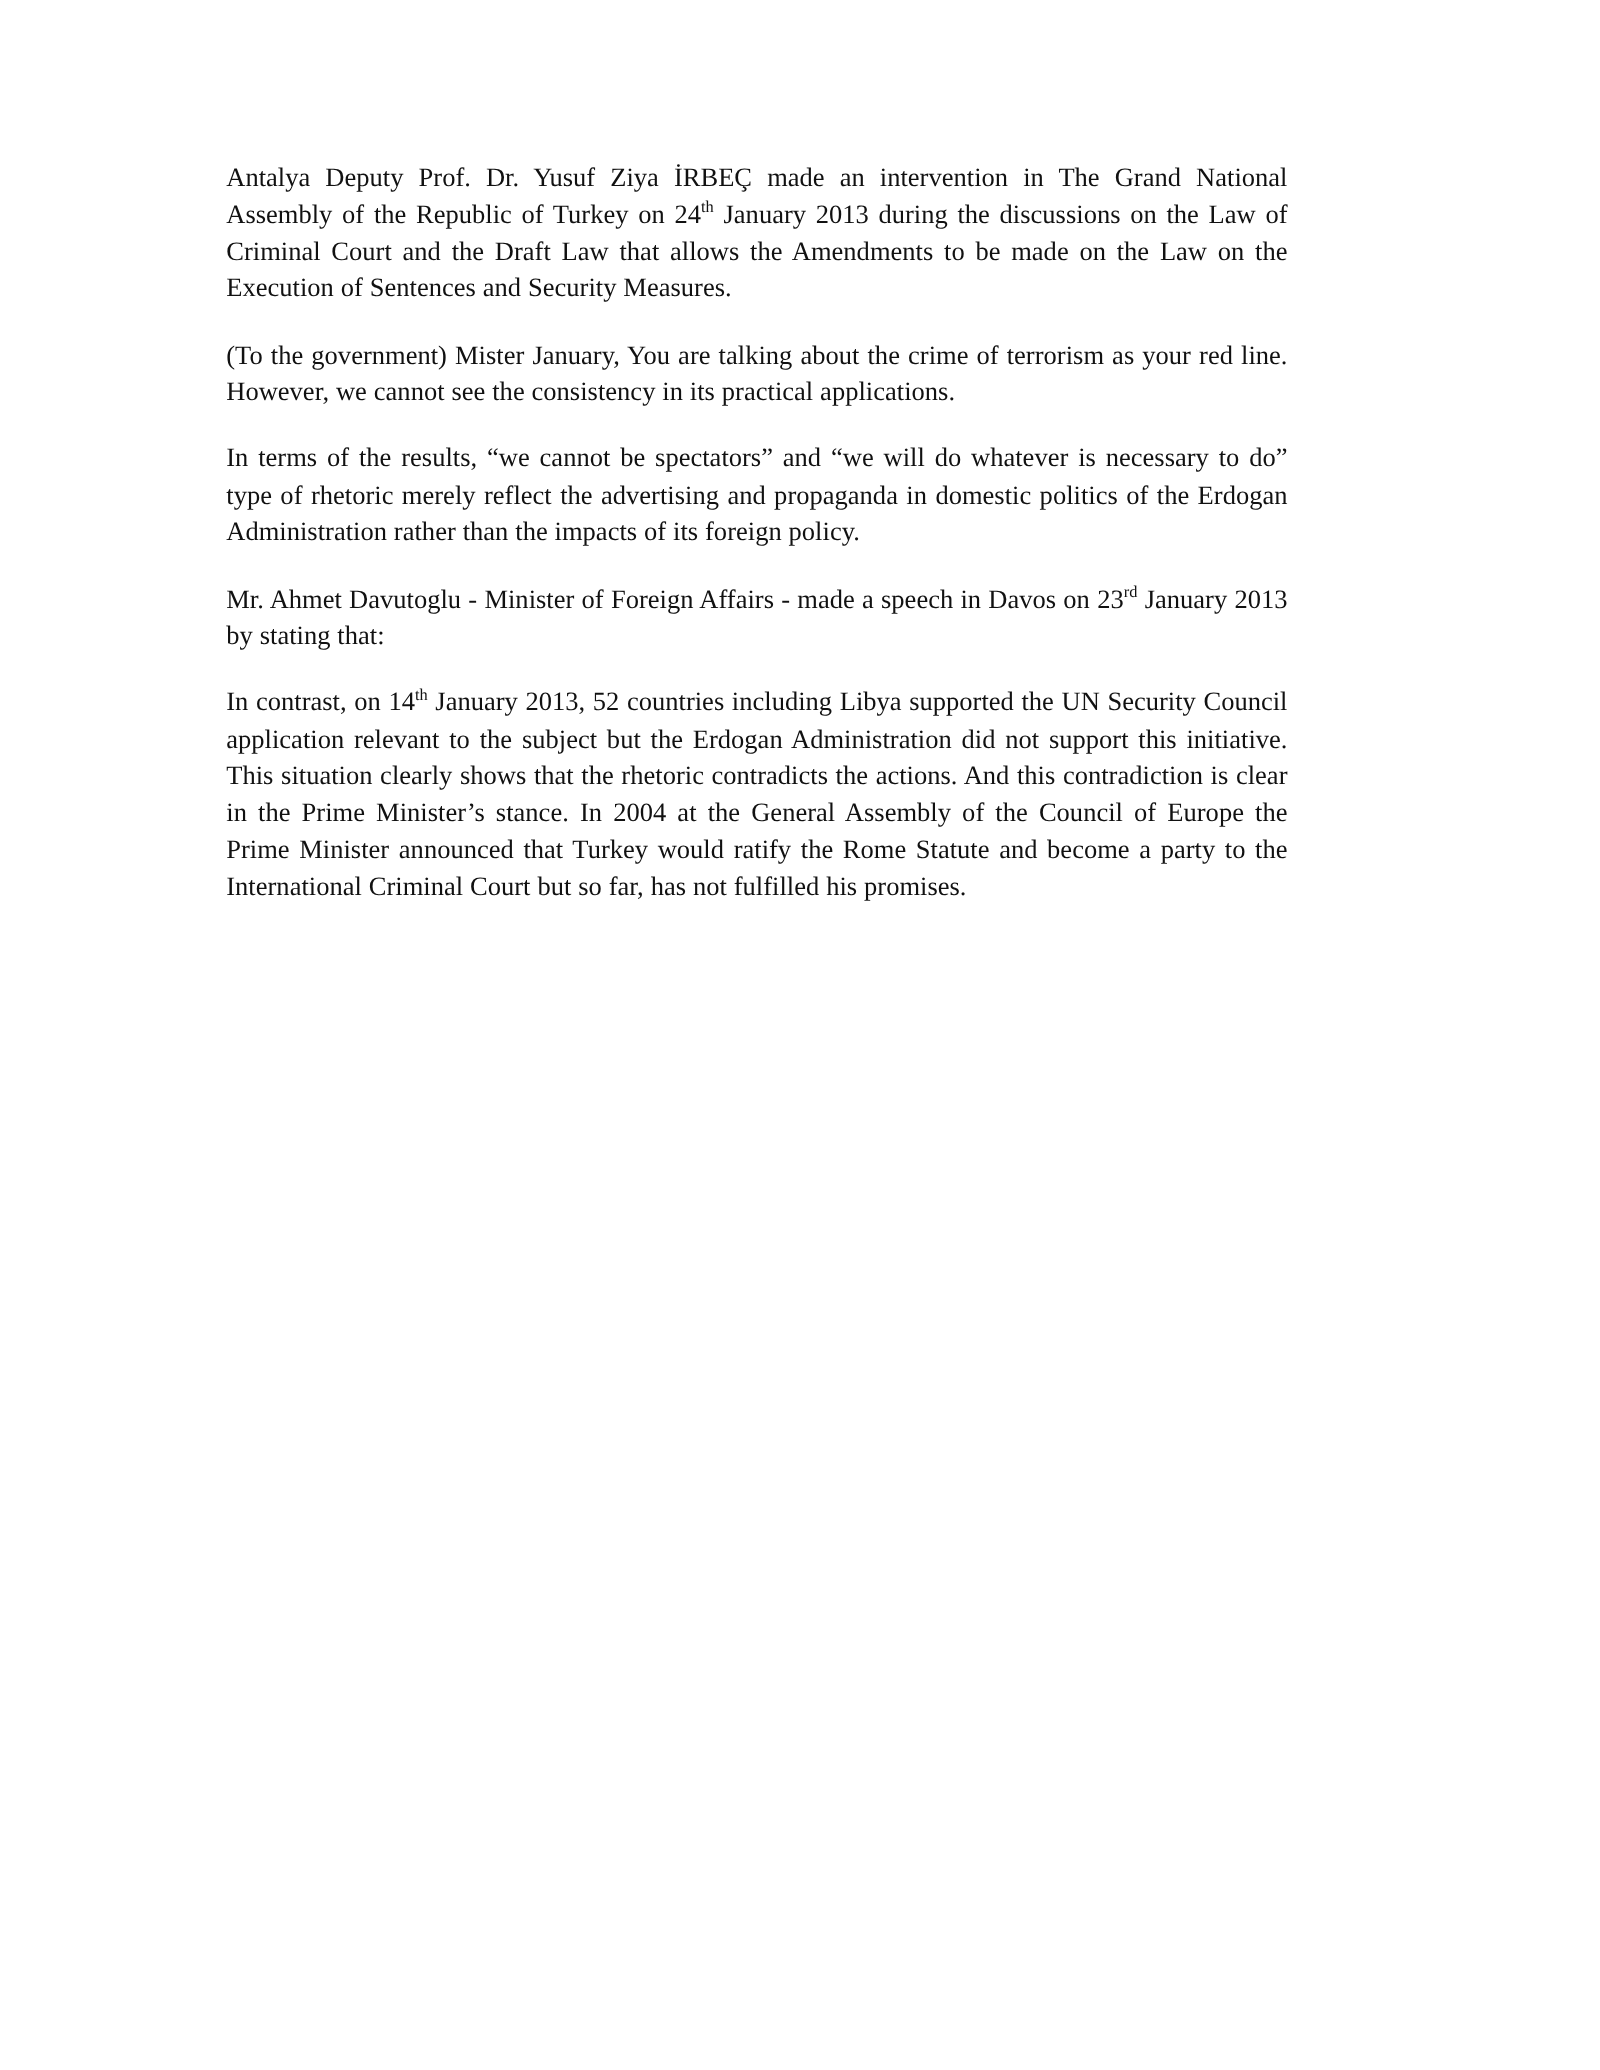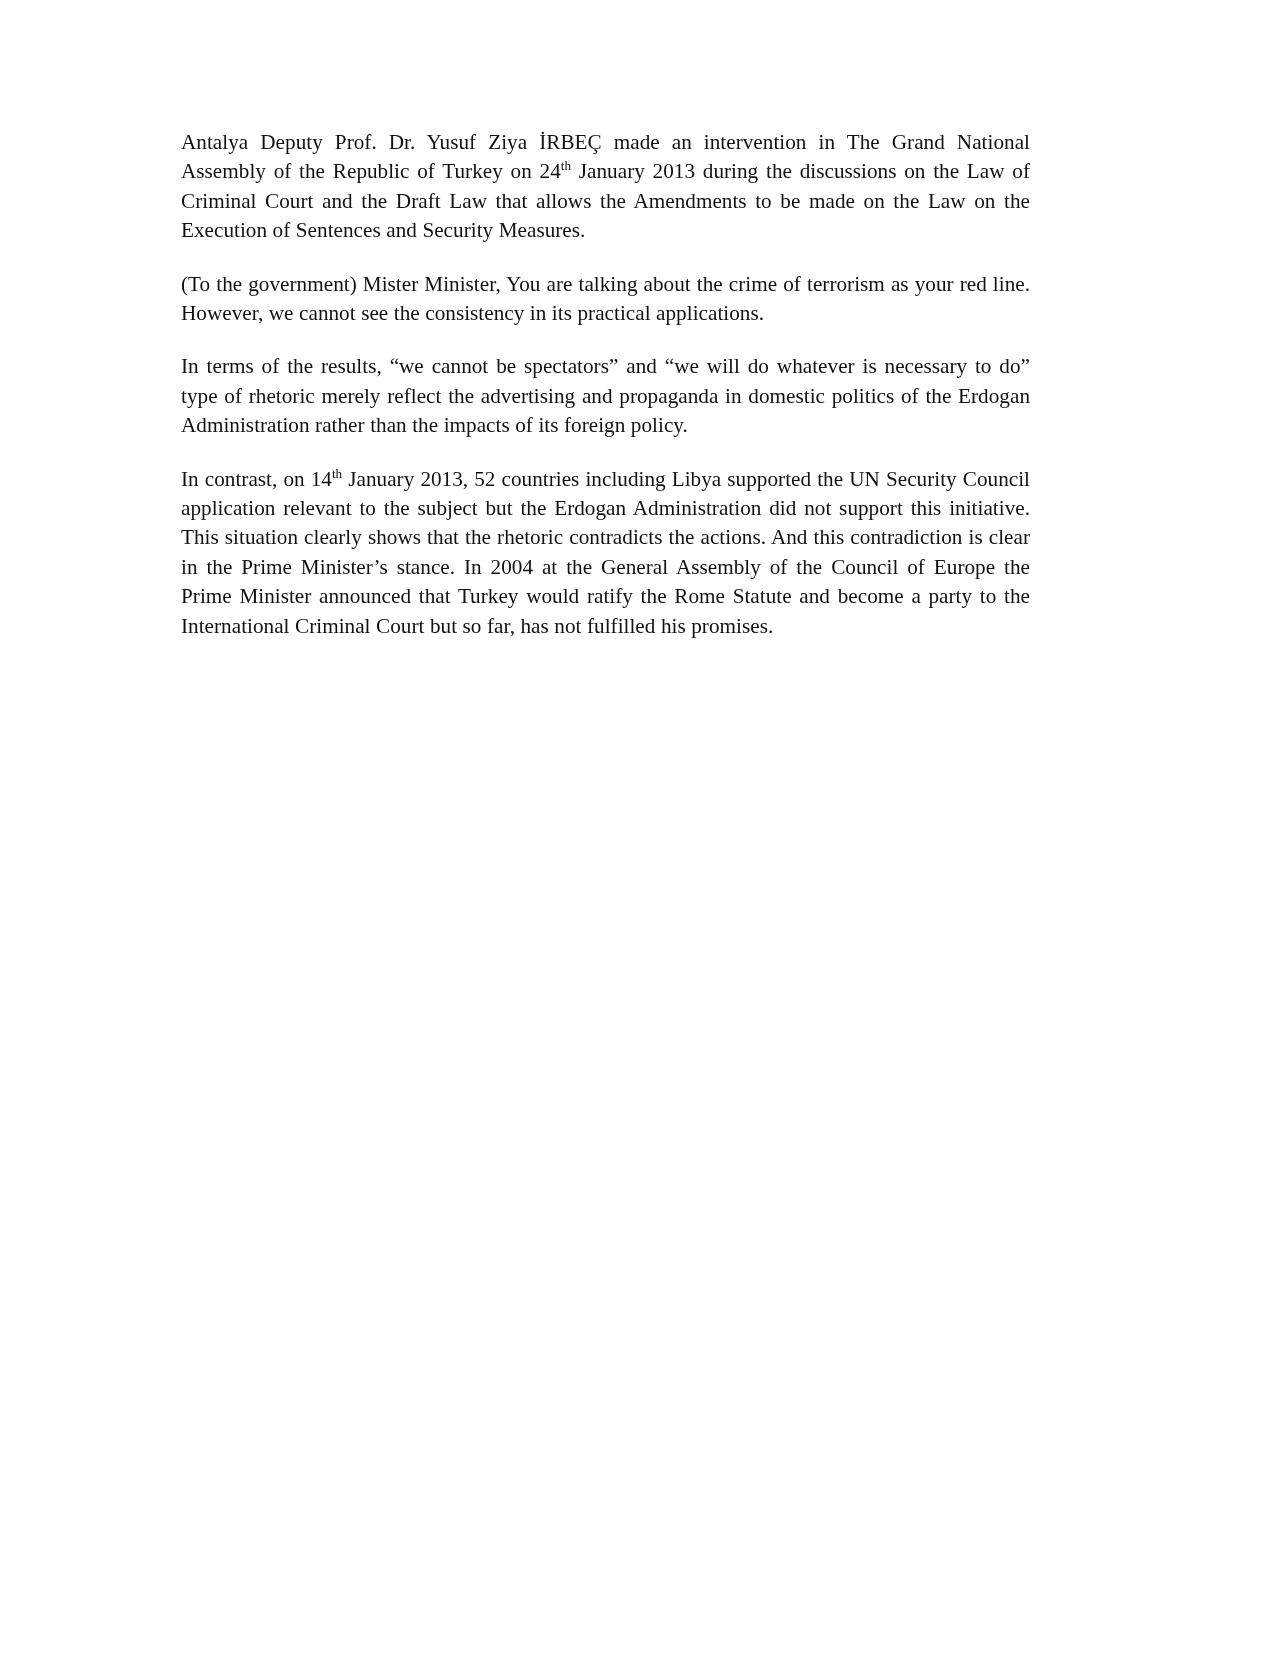--- a/index.html
+++ b/index.html
@@ -46,17 +46,18 @@
   
   .para { text-rendering: optimizeLegibility; }
 </style>
 </head>
 <body>
 
 <div class="page" style="background: rgb(255, 255, 255);">
   <div class="content" id="doc-body" style="color: rgb(17, 17, 17);">
 
   <p class="para">Antalya Deputy Prof.  Dr. Yusuf Ziya İRBEÇ made an intervention in The Grand National Assembly of  the Republic of Turkey on 24<sup>th</sup> January 2013 during the discussions on the Law of Criminal Court and the Draft Law that allows the Amendments to be made on the Law on the Execution of Sentences and Security Measures.</p>
-      <p class="para">(To the government) Mister Minister, You are talking about the crime of terrorism as your red line. However, we cannot see the consistency in its practical applications.</p>
+      <p class="para">(To the government) Mister January, You are talking about the crime of terrorism as your red line. However, we cannot see the consistency in its practical applications.</p>
       <p class="para">In terms of the results, “we cannot be spectators” and “we will do whatever is necessary to do” type of rhetoric merely reflect the advertising and propaganda in domestic politics of the Erdogan Administration rather than the impacts of its foreign policy.</p>
+      <p class="para">Mr. Ahmet Davutoglu - Minister of Foreign Affairs - made a speech in Davos on 23<sup>rd</sup> January 2013 by stating that:</p>
       <p class="para">In contrast, on 14<sup>th</sup> January 2013, 52 countries including Libya supported the UN Security Council application relevant to the subject but the Erdogan Administration did not support this initiative.  This situation clearly shows that the rhetoric contradicts the actions. And this contradiction is clear in the Prime Minister’s stance. In 2004 at the General Assembly of the Council of Europe the Prime Minister announced that Turkey would ratify the Rome Statute and become a party to the International Criminal Court but so far, has not fulfilled his promises.</p>
     </div>
 </div>
 
 </body></html>

